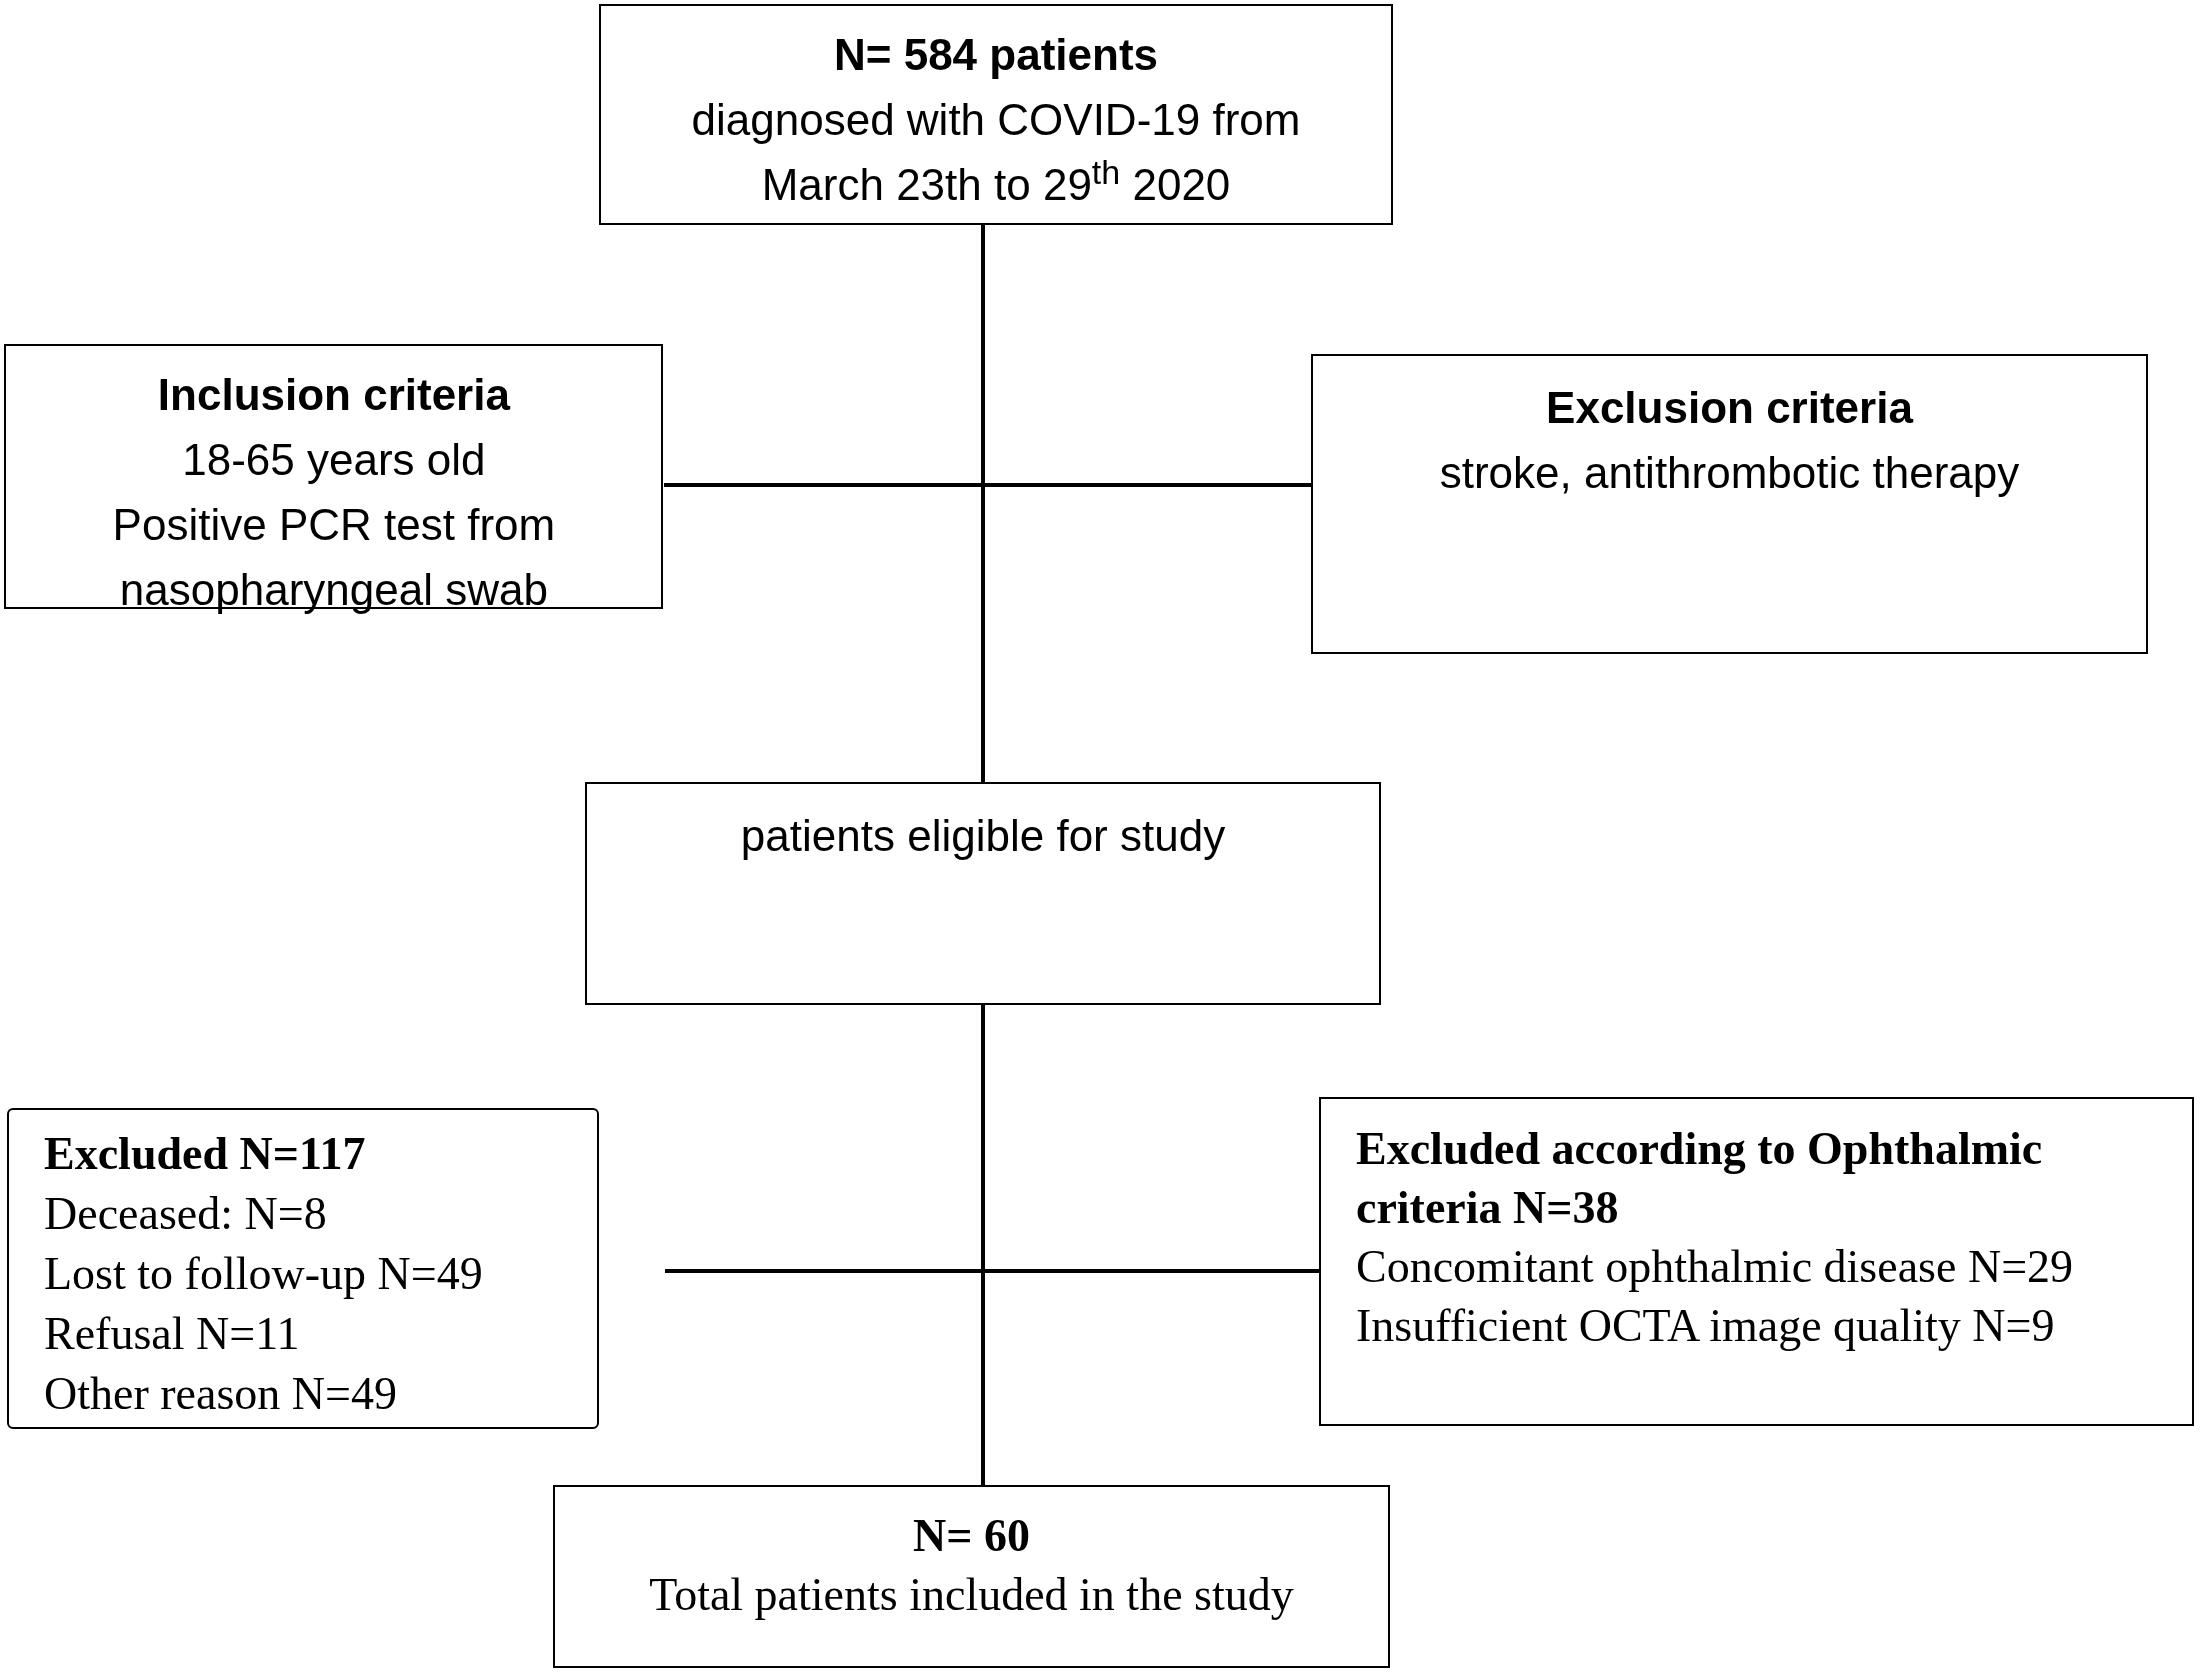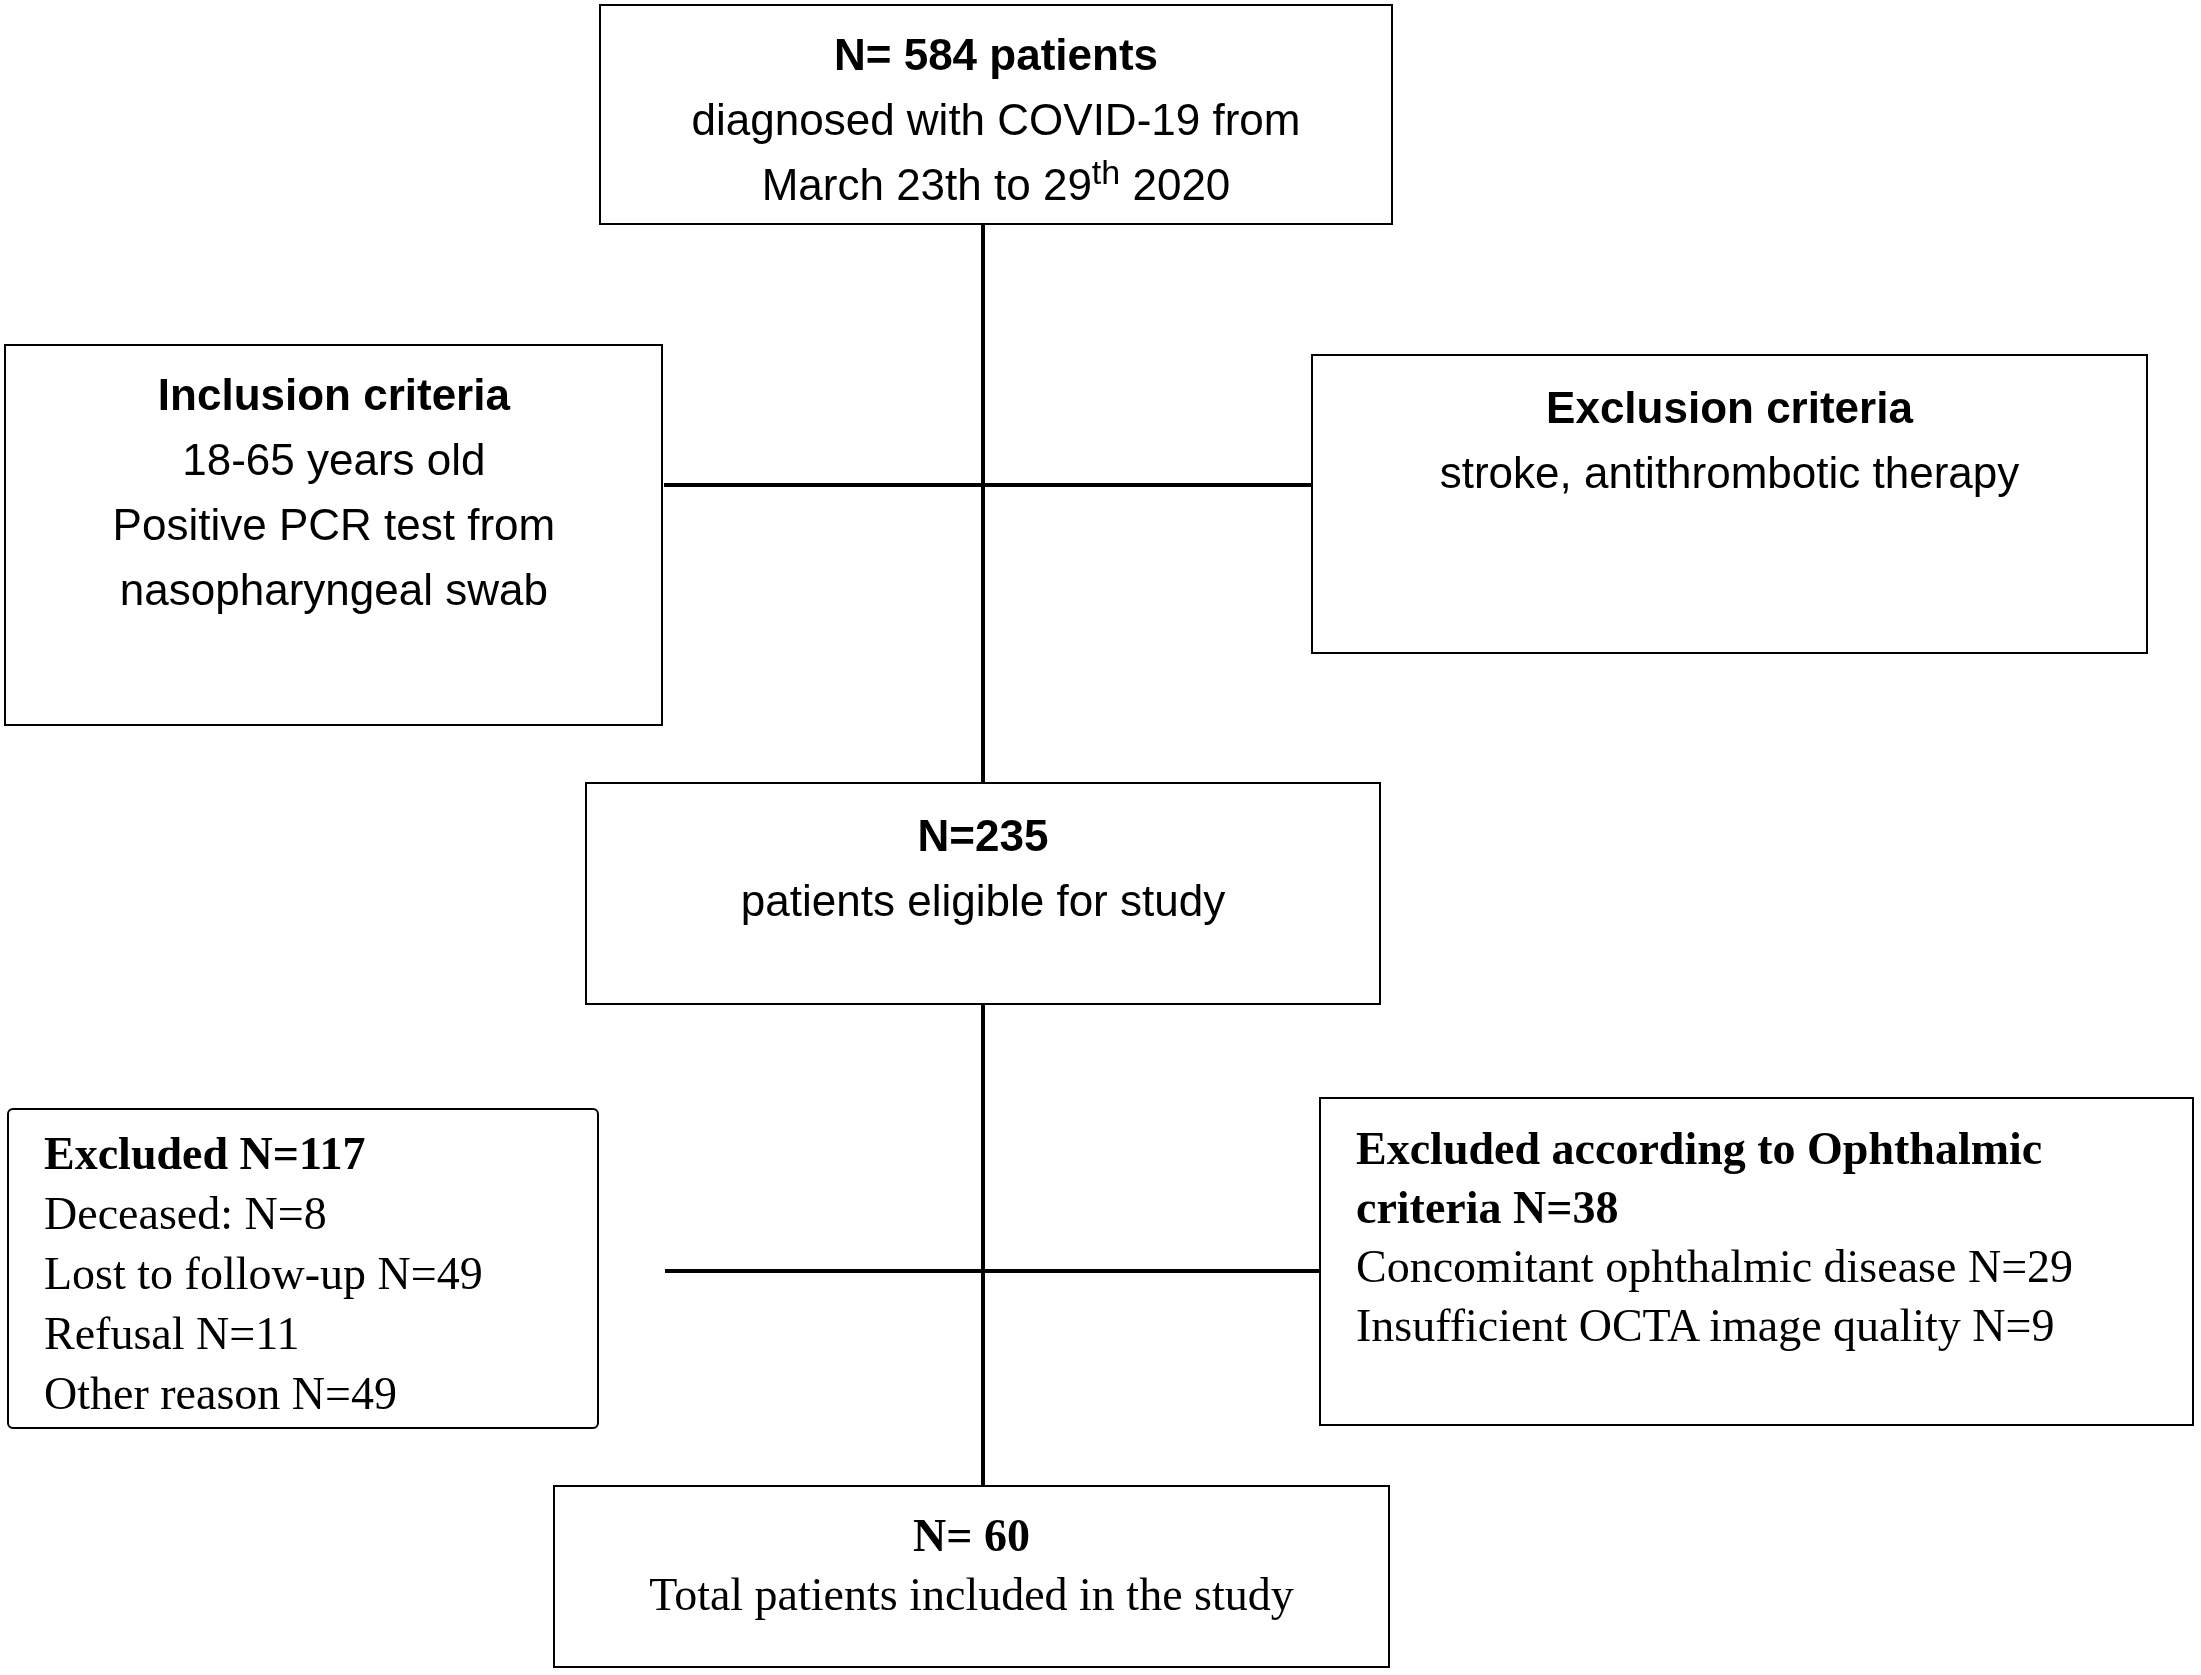--- a/index.html
+++ b/index.html
@@ -40,21 +40,21 @@
   }
   sup.ord {
     font-size: 34px;
     vertical-align: super;
     line-height: 0;
     margin-top: 48px;
   }
 
   
   #box-diagnosed  { left: 599px;  top: 3.5px;    width: 794px; height: 221px; padding-top: 16px; }
-  #box-inclusion  { left: 4.4px;    top: 344px;  width: 659px; height: 382px; padding-top: 16px; }
+  #box-inclusion  { left: 4.4px;    top: 344px;  width: 659px; height: 265px; padding-top: 16px; }
   #box-exclusion  { left: 1311px; top: 354px;  width: 837px; height: 300px; padding-top: 19.3px; }
   #box-eligible   { left: 585px;  top: 782px;  width: 796px; height: 223px; padding-top: 19.3px; }
   #box-excluded   { left: 7px;    top: 1108px; width: 592px; height: 321px; padding: 14px 17.6px 0 35px; line-height: 60px; border-radius: 6px; }
   #box-ophthalmic { left: 1319px; top: 1097px; width: 875px; height: 329px; padding: 20px 22px 0 35px; line-height: 59px; }
   #box-total      { left: 553px;  top: 1485px; width: 837px; height: 183px; padding-top: 19.3px; line-height: 59px; }
 
   
   #conn-v1 { left: 981px; top: 225px;  width: 3.5px;   height: 557px; }
   #conn-h1 { left: 664px;  top: 483px;  width: 647px; height: 3.5px;   }
   #conn-v2 { left: 981px; top: 1005px; width: 3.5px;   height: 480px; }
@@ -82,21 +82,20 @@
     <div class="line">Positive PCR test from</div>
     <div class="line">nasopharyngeal swab</div>
   </div>
 
   <div class="node sans tcenter" id="box-exclusion">
     <div class="line bold">Exclusion criteria</div>
     <div class="line">stroke, antithrombotic therapy</div>
   </div>
 
   <div class="node sans tcenter" id="box-eligible">
-    <div class="line bold">N=235</div>
     <div class="line">patients eligible for study</div>
   </div>
 
   <div class="node serif tleft" id="box-excluded">
     <div class="line bold">Excluded N=117</div>
     <div class="line">Deceased: N=8</div>
     <div class="line">Lost to follow-up N=49</div>
     <div class="line">Refusal N=11</div>
     <div class="line">Other reason N=49</div>
   </div>

